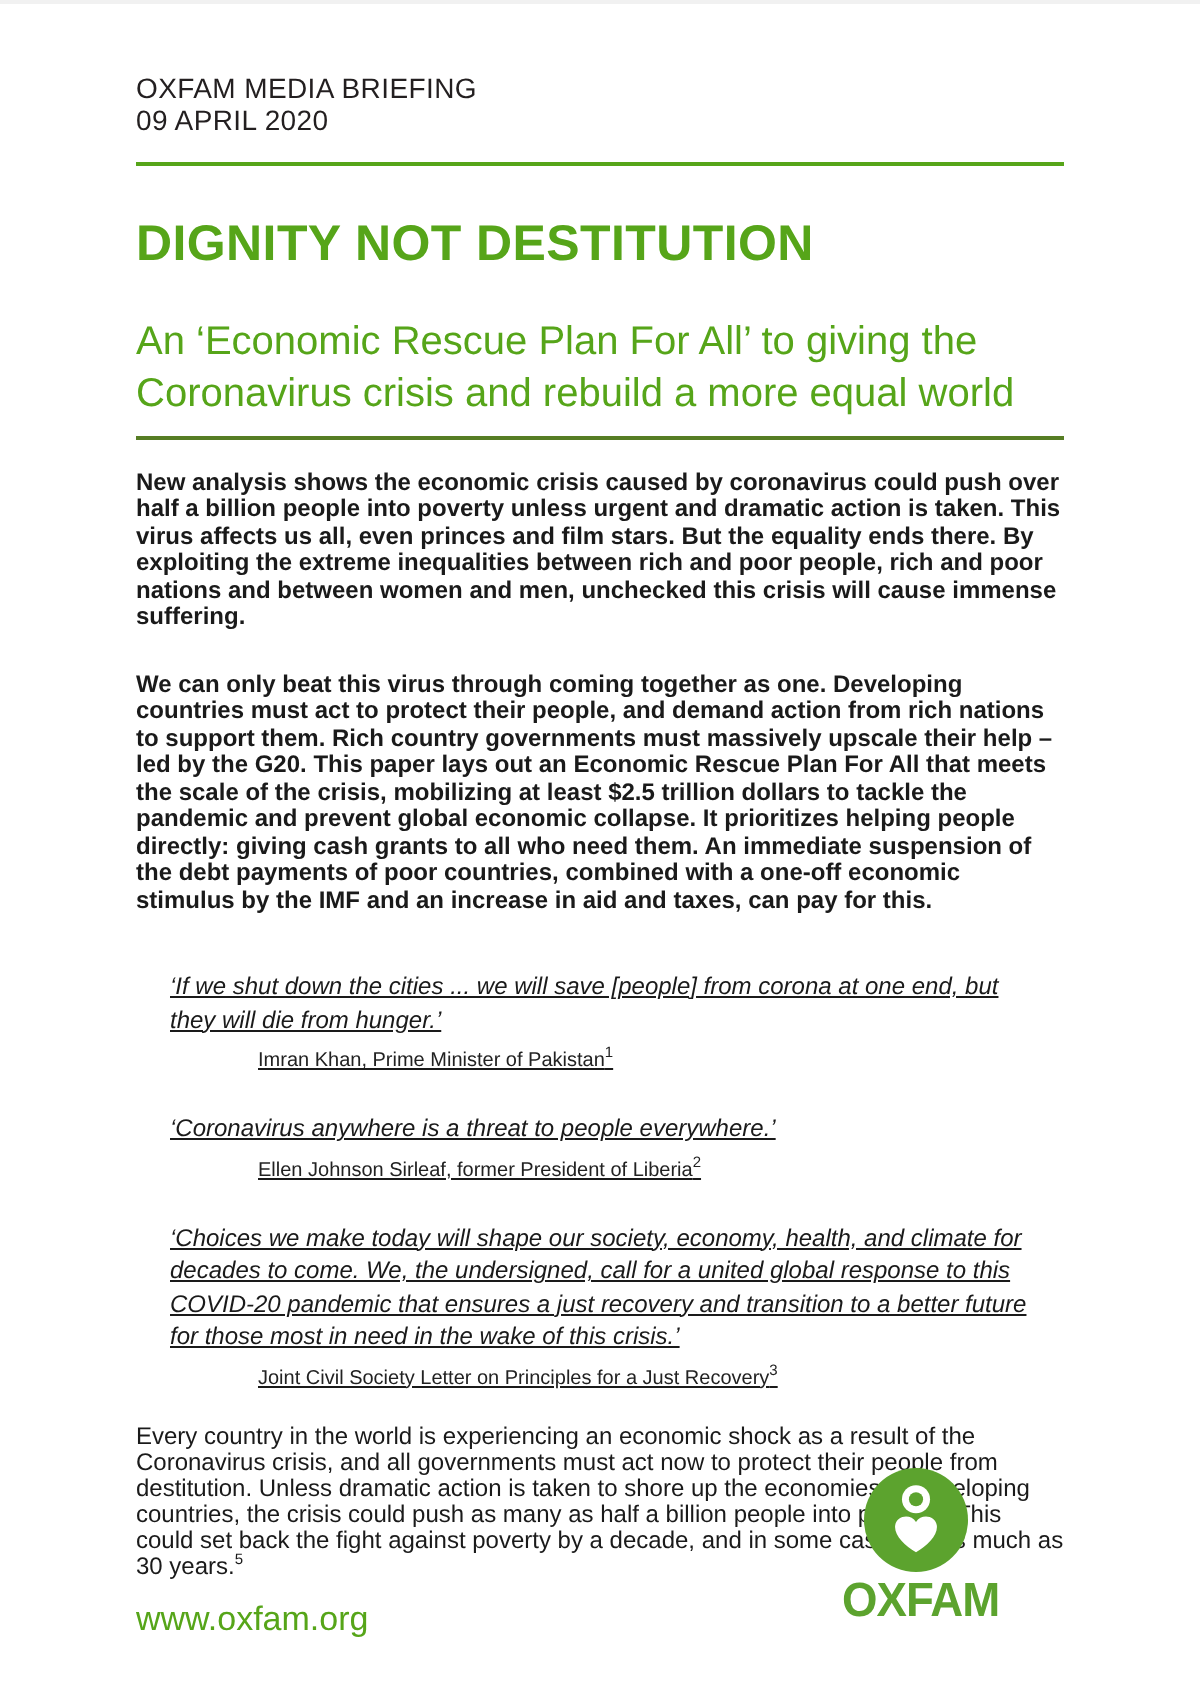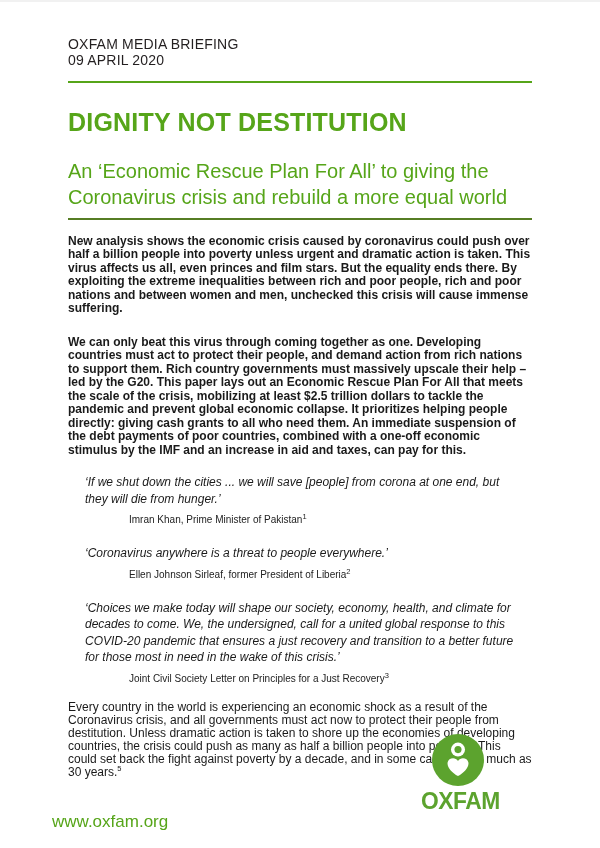--- a/index.html
+++ b/index.html
@@ -20,28 +20,28 @@
     font-size:14px;color:#231f20;letter-spacing:0.2px;flex-direction:column;}
   hr{border:none;margin:0;}
   .rule-top{border-top:2px solid var(--brand-green);margin-top:13px;}
   .page-title{color:var(--brand-green);font-size:25px;font-weight:bold;
     margin:26px 0 0 0;line-height:1.1;letter-spacing:0.2px;}
   .page-subtitle{color:var(--brand-green);font-size:20px;font-weight:normal;
     margin:21px 0 0 0;line-height:26px;max-width:440px;}
   .rule-mid{border-top:2px solid var(--rule-dark);margin-top:8px;}
   .lead-para{font-weight:bold;font-size:12px;line-height:13.5px;margin:15px 0 0 0;}
   .lead-para.second{margin-top:20px;}
-  .quotes{margin-top:17px;padding-left:17px;}
+  .quotes{margin-top:28px;padding-left:17px;text-decoration:underline;}
   .quote{font-style:italic;font-size:12px;line-height:16.5px;margin:19px 0 0 0;max-width:436px;}
   .quote:first-child{margin-top:0;}
   .attribution{font-size:10px;line-height:12px;margin:7px 0 0 0;color:#222;padding-left:44px;}
   .attribution sup,.body-para sup{font-size:7.5px;line-height:0;}
   .body-para{font-size:12px;line-height:13px;margin:16px 0 0 0;}
-  .site-url{position:absolute;left:52px;top:798px;color:var(--brand-green);
-    font-size:17px;text-decoration:none;margin-top:12px;}
+  .site-url{position:absolute;left:68px;top:798px;color:var(--brand-green);
+    font-size:17px;text-decoration:none;}
   .logo{position:absolute;top:732px;right:103px;width:78px;text-align:center;}
   .logo svg{width:52px;height:52px;display:block;margin:0 auto;}
   .wordmark{color:var(--logo-green);font-weight:bold;font-size:24px;
     letter-spacing:-0.5px;line-height:1;margin-top:3px;transform:scaleX(0.95);}
 </style>
 </head>
 <body>
 
 <div class="page">
   <div class="content">

